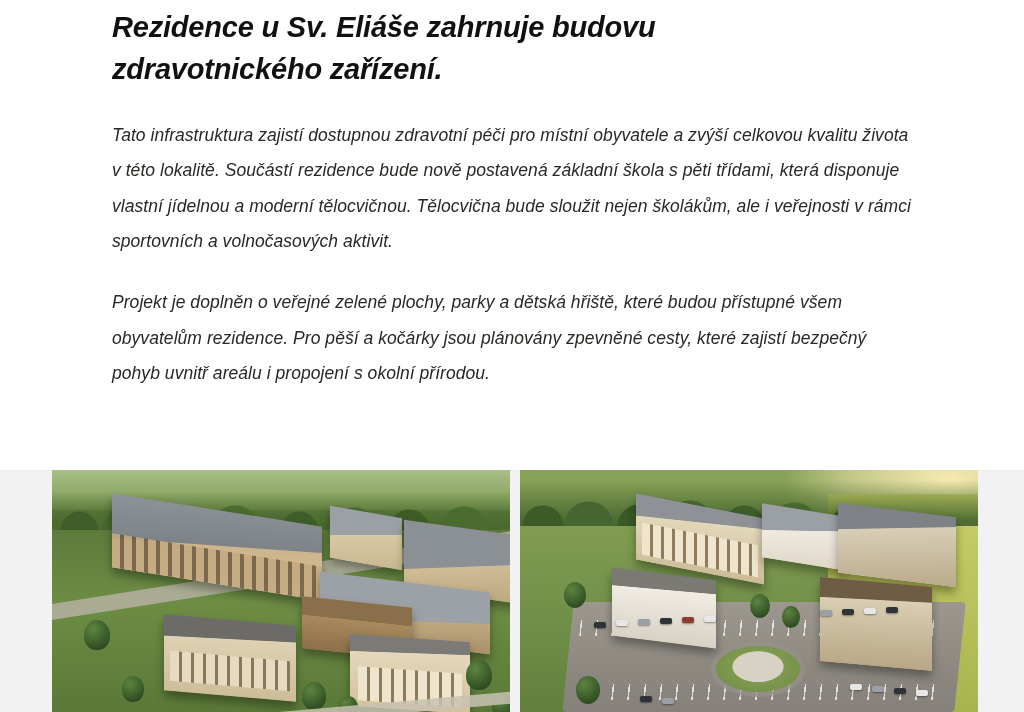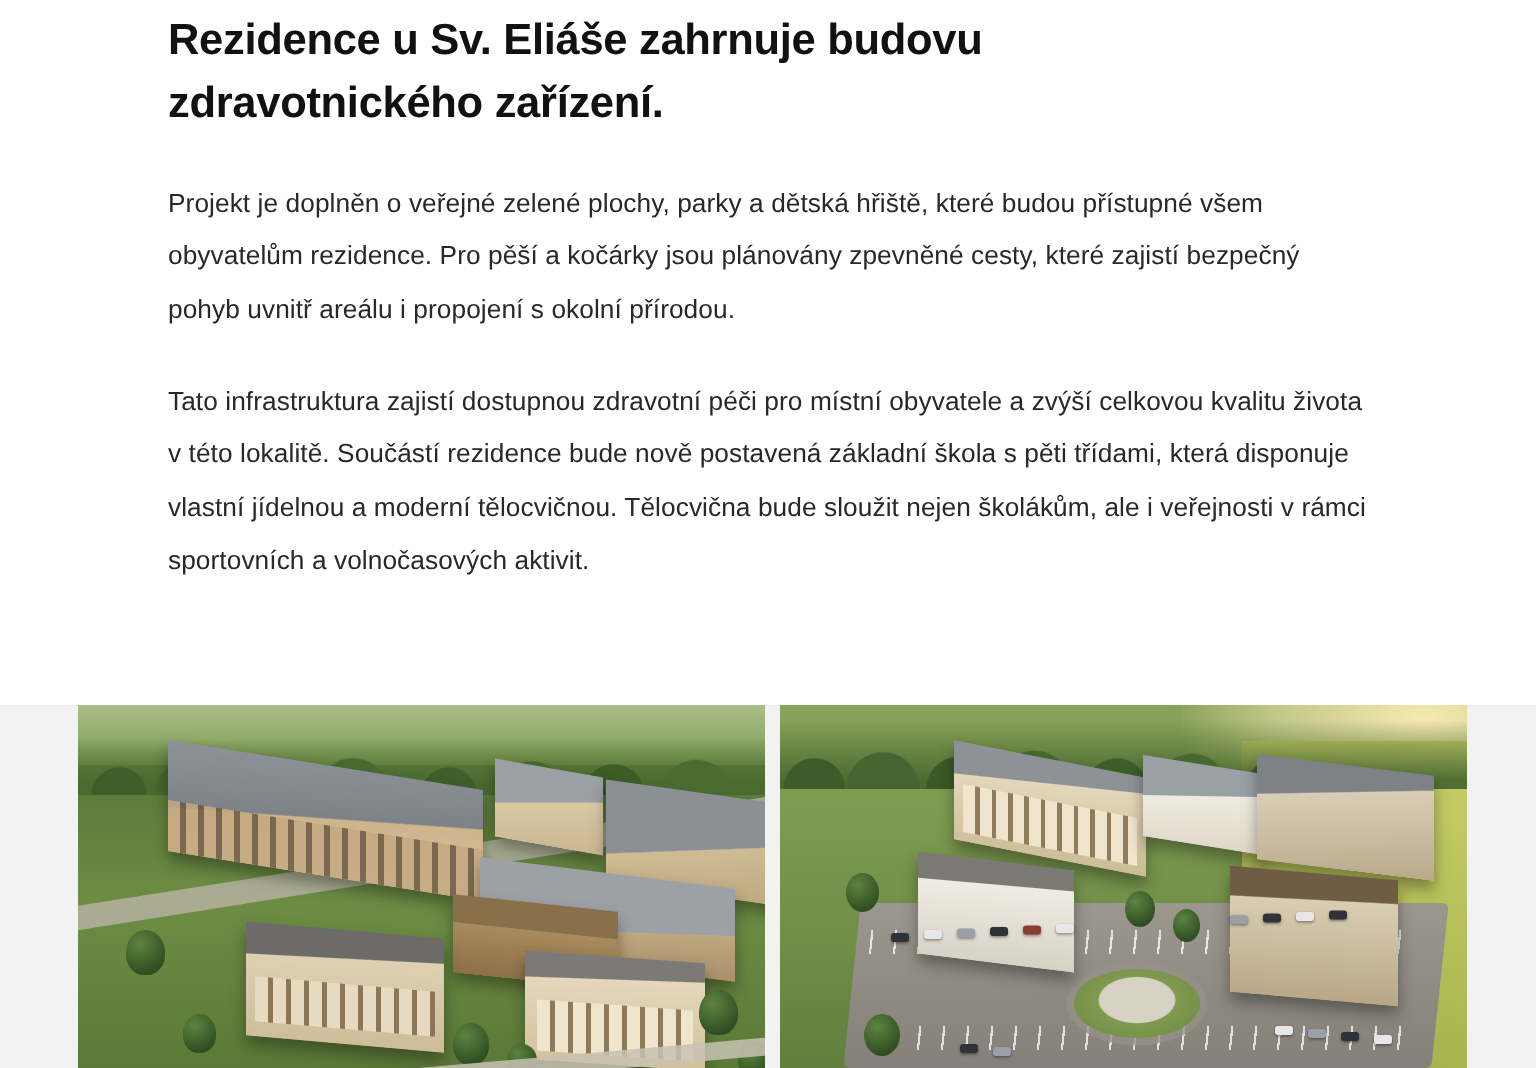--- a/index.html
+++ b/index.html
@@ -19,20 +19,21 @@
   .page {
     position: relative;
     width: 1024px;
     height: 712px;
     box-sizing: border-box;
   }
 
   .content {
     padding: 0 112px;
     box-sizing: border-box;
+    font-style: italic;
   }
 
   .headline {
     margin: 0;
     padding-top: 6px;
     font-size: 29px;
     line-height: 1.45;
     font-weight: 700;
     letter-spacing: -0.2px;
     color: #13110f;
@@ -276,23 +277,23 @@
   .car.r { background: #8c3d33; }
 </style>
 </head>
 <body>
 
 <div class="page">
 
   <div class="content">
     <h1 class="headline">Rezidence u Sv. Eliáše zahrnuje budovu zdravotnického zařízení.</h1>
 
+    <p class="body-copy">Tato infrastruktura zajistí dostupnou zdravotní péči pro místní obyvatele a zvýší celkovou kvalitu života v této lokalitě. Součástí rezidence bude nově postavená základní škola s pěti třídami, která disponuje vlastní jídelnou a moderní tělocvičnou. Tělocvična bude sloužit nejen školákům, ale i veřejnosti v rámci sportovních a volnočasových aktivit.</p>
+
     <p class="body-copy">Projekt je doplněn o veřejné zelené plochy, parky a dětská hřiště, které budou přístupné všem obyvatelům rezidence. Pro pěší a kočárky jsou plánovány zpevněné cesty, které zajistí bezpečný pohyb uvnitř areálu i propojení s okolní přírodou.</p>
-
-    <p class="body-copy">Tato infrastruktura zajistí dostupnou zdravotní péči pro místní obyvatele a zvýší celkovou kvalitu života v této lokalitě. Součástí rezidence bude nově postavená základní škola s pěti třídami, která disponuje vlastní jídelnou a moderní tělocvičnou. Tělocvična bude sloužit nejen školákům, ale i veřejnosti v rámci sportovních a volnočasových aktivit.</p>
   </div>
 
   <div class="gallery-band">
     <div class="gallery">
 
       <div class="photo p1">
         <div class="sky"></div>
         <div class="treeline"></div>
         <div class="road"></div>
         <div class="bldg b1"></div>

